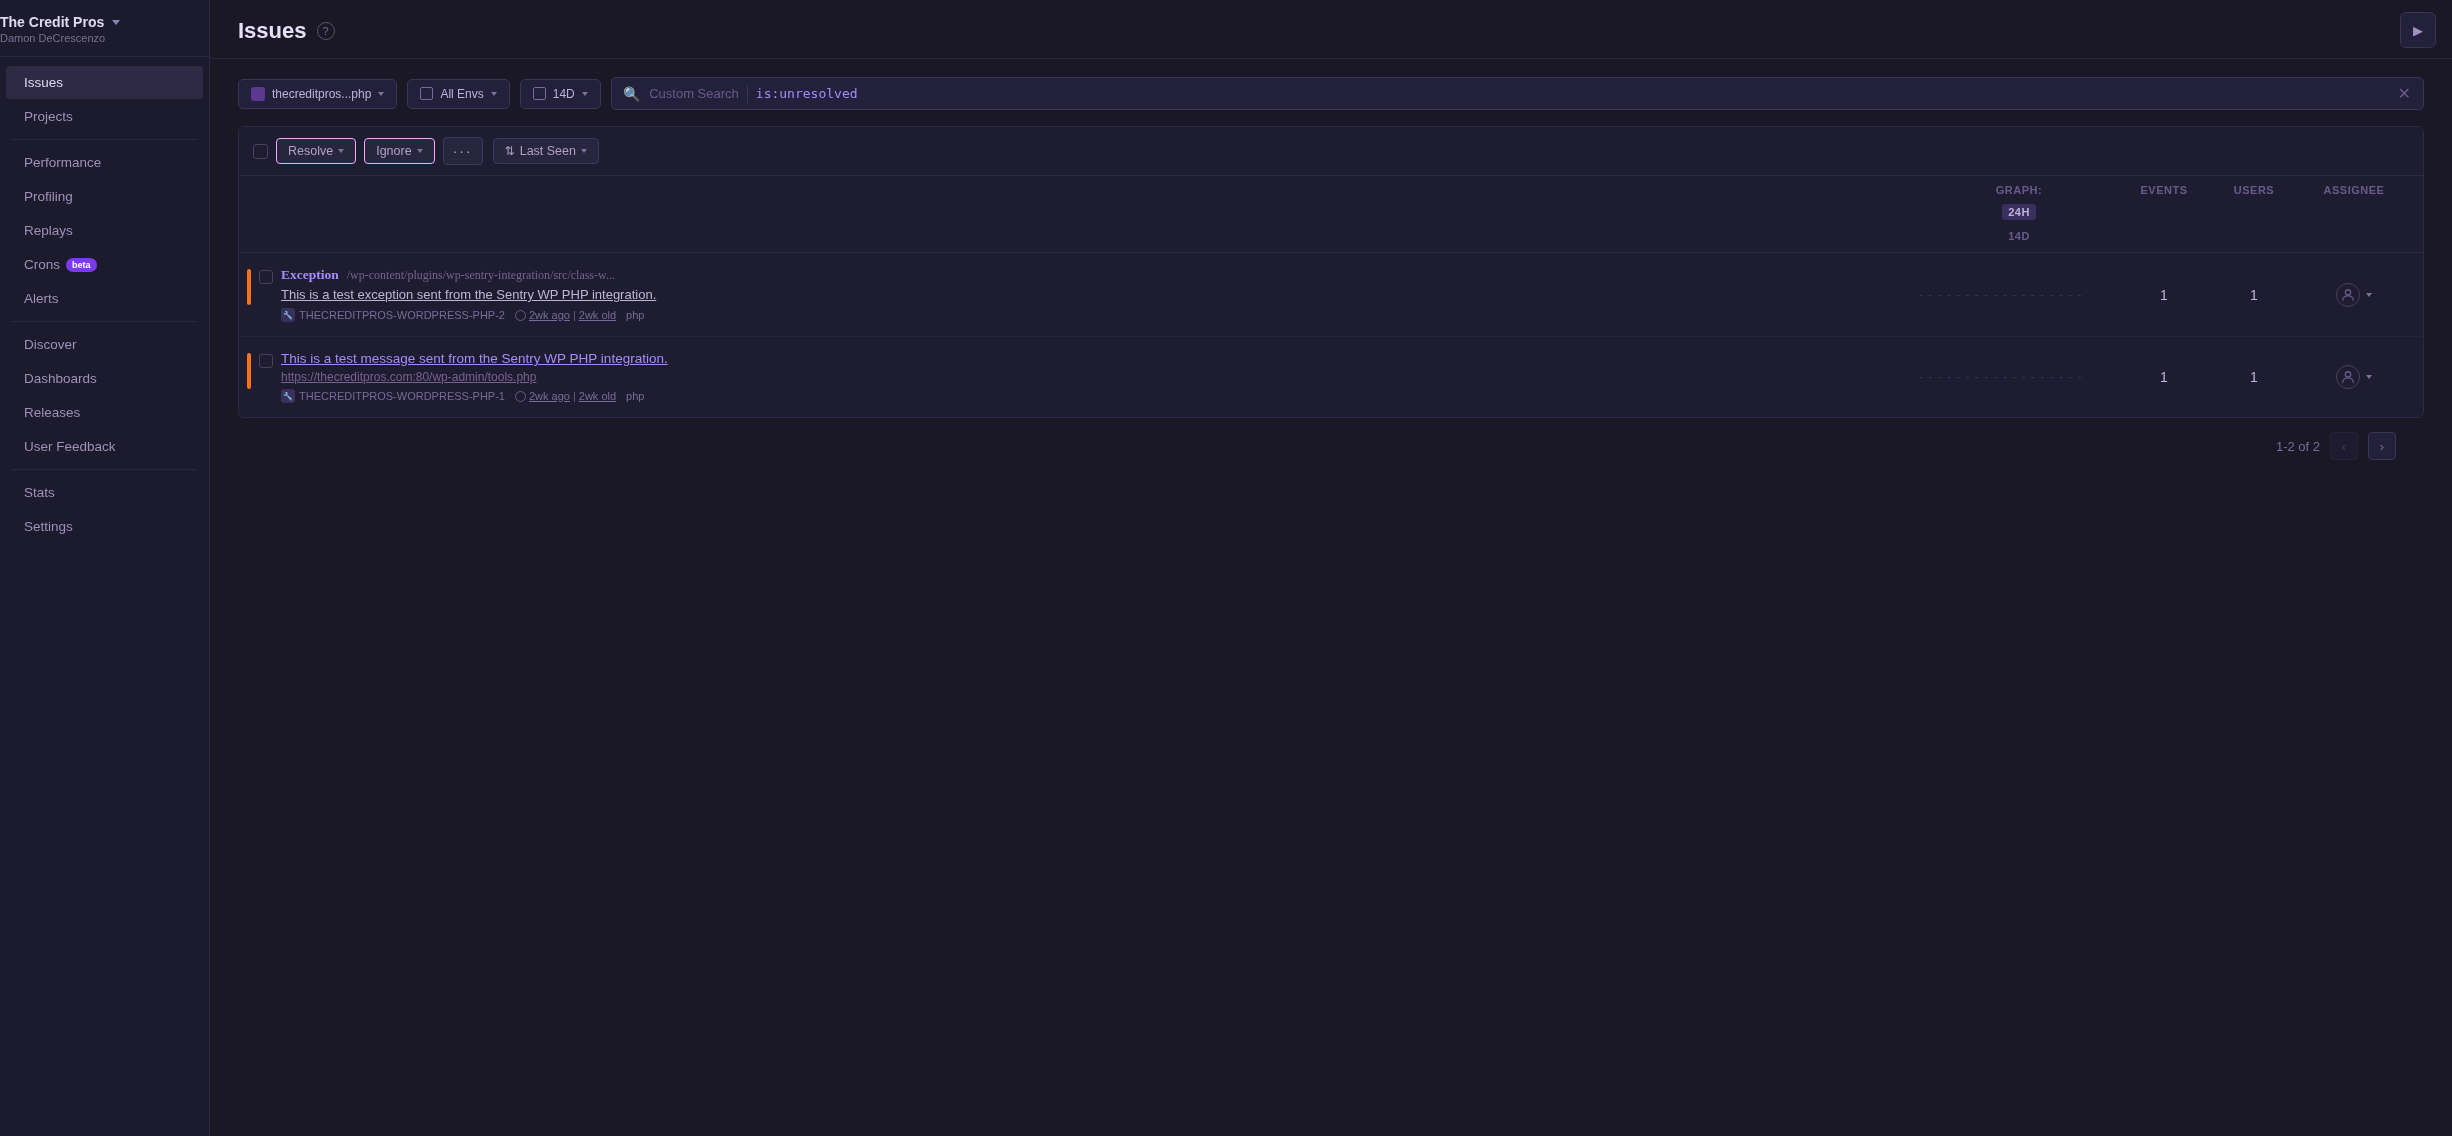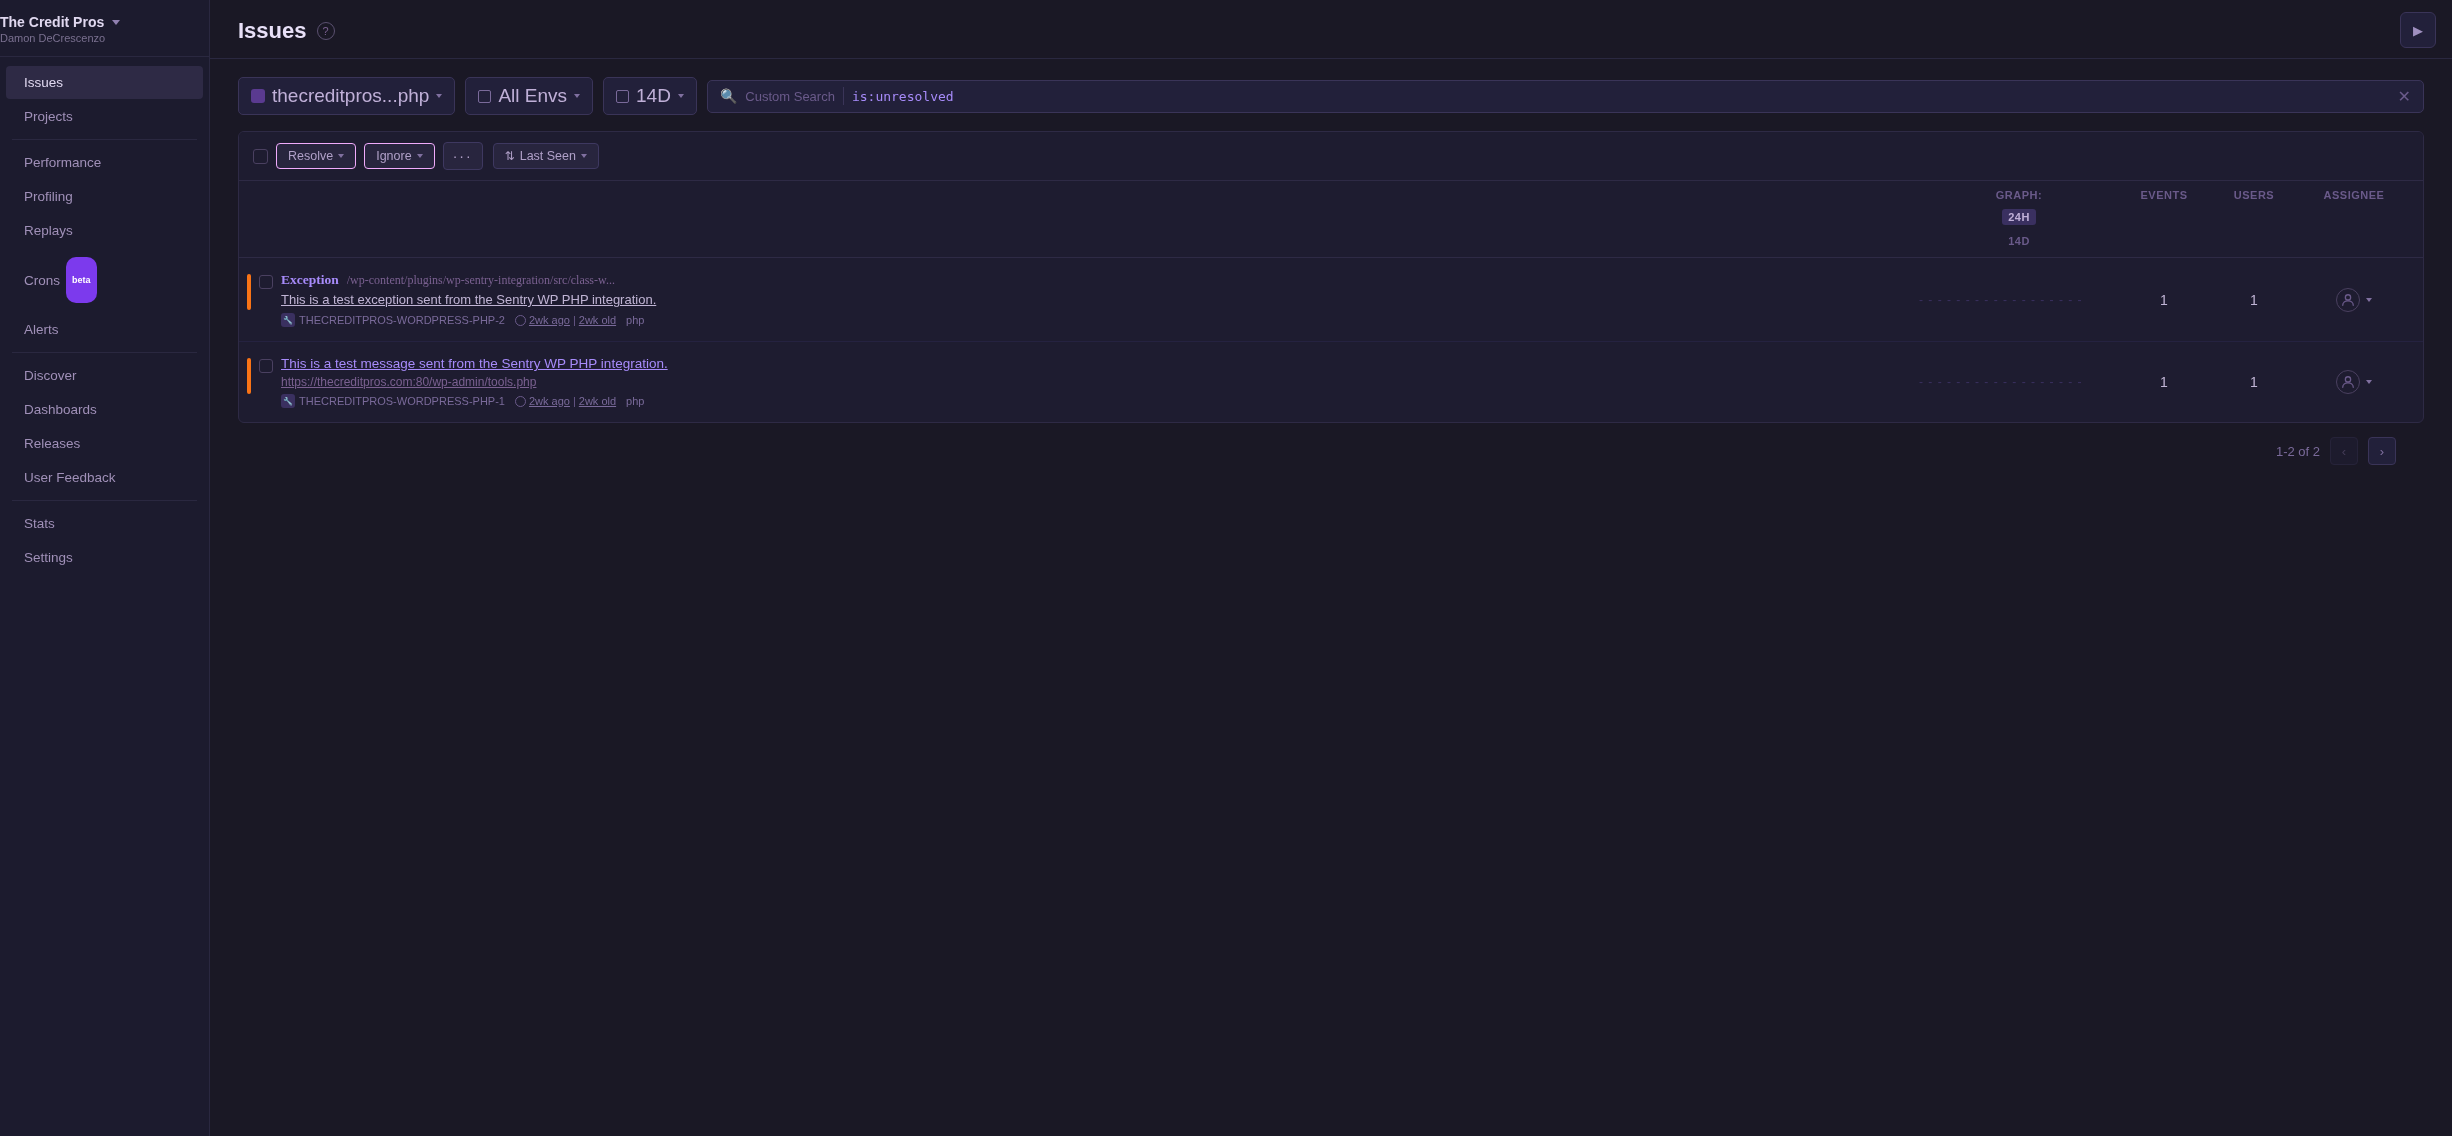--- a/index.html
+++ b/index.html
@@ -66,21 +66,21 @@
     }
     .sidebar-item.active {
       background: #2e2a45;
       color: #e0d8f0;
       font-weight: 500;
     }
     .sidebar-item .badge {
       background: #7c3aed;
       color: #fff;
       font-size: 9px;
-      padding: 18px 6px;
+      padding: 2px 6px;
       border-radius: 10px;
       margin-left: 6px;
       font-weight: 600;
     }
     .sidebar-section-divider {
       height: 1px;
       background: #2a2840;
       margin: 6px 12px;
     }
 
@@ -161,21 +161,21 @@
     .filter-btn {
       display: flex;
       align-items: center;
       gap: 7px;
       background: #22203a;
       border: 1px solid #3a3458;
       border-radius: 5px;
       padding: 7px 12px;
       color: #c0b0d8;
       cursor: pointer;
-      font-size: 19px;
+      font-size: 12px;
     }
     .search-area {
       flex: 1;
       display: flex;
       align-items: center;
       background: #22203a;
       border: 1px solid #3a3458;
       border-radius: 5px;
       padding: 6px 12px;
       gap: 8px;

